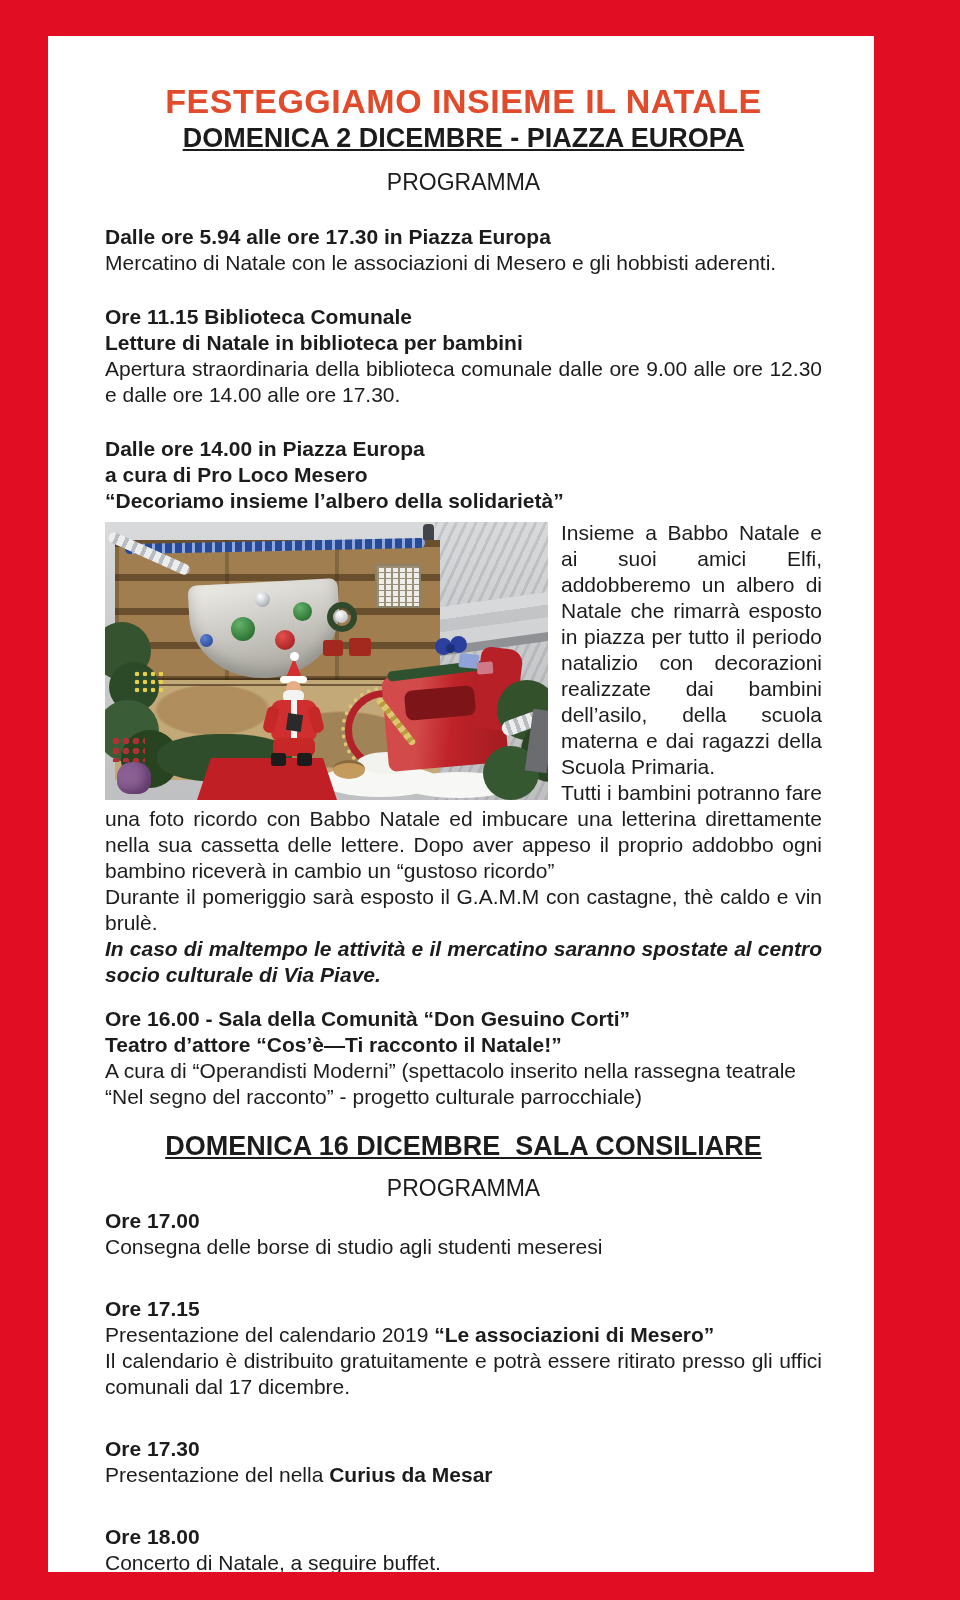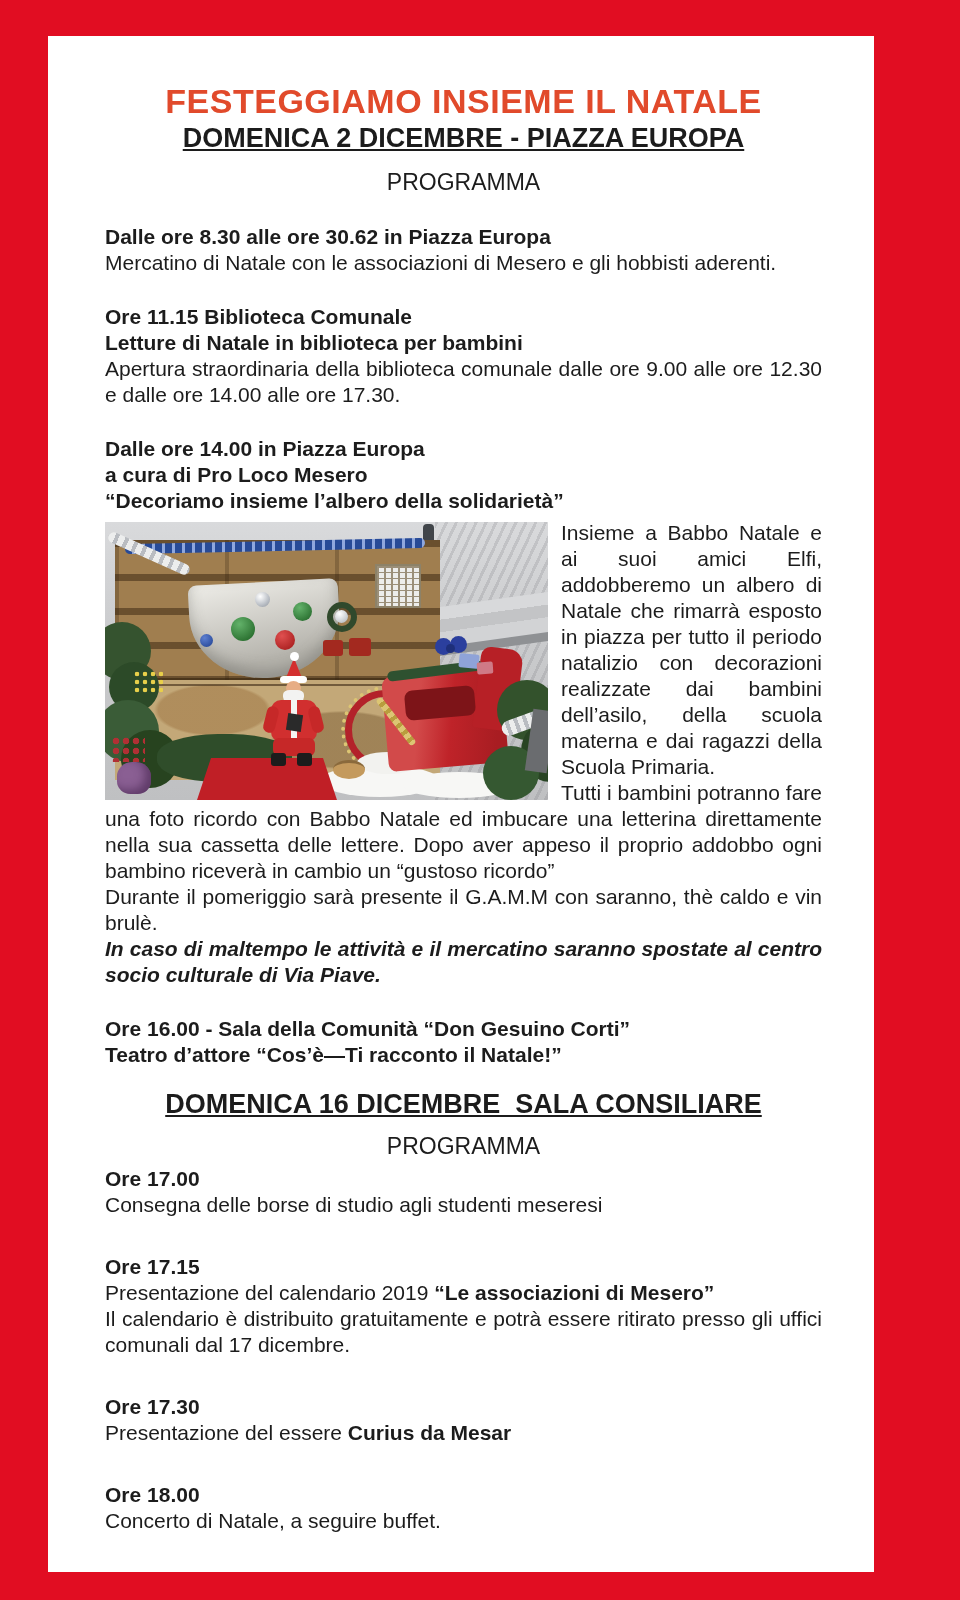--- a/index.html
+++ b/index.html
@@ -33,21 +33,21 @@
 <body>
 
 <div class="page">
   <div class="sheet">
 
     <h1 class="title">FESTEGGIAMO INSIEME IL NATALE</h1>
     <h2 class="subtitle">DOMENICA 2 DICEMBRE - PIAZZA EUROPA</h2>
     <div class="programma">PROGRAMMA</div>
 
     <div class="event">
-      <div class="ev-title">Dalle ore 8.30 alle ore 30.62 in Piazza Europa</div>
+      <div class="ev-title">Dalle ore 5.94 alle ore 17.30 in Piazza Europa</div>
       <div>Mercatino di Natale con le associazioni di Mesero e gli hobbisti aderenti.</div>
     </div>
 
     <div class="event">
       <div class="ev-title">Ore 11.15 Biblioteca Comunale</div>
       <div class="ev-sub">Letture di Natale in biblioteca per bambini</div>
       <div class="just">Apertura straordinaria della biblioteca comunale dalle ore 9.00 alle ore 12.30 e dalle ore 14.00 alle ore 17.30.</div>
     </div>
 
     <div class="event">
@@ -129,47 +129,48 @@
         <div style="left:205px;top:184px;width:12px;height:27px;background:#c62828;border-radius:6px;transform:rotate(-14deg);"></div>
         <div style="left:182px;top:192px;width:15px;height:17px;background:#2a2a2a;transform:rotate(8deg);"></div>
         <div style="left:168px;top:216px;width:42px;height:18px;background:#c62828;border-radius:6px;"></div>
         <div style="left:166px;top:231px;width:15px;height:13px;background:#1c1c1c;border-radius:3px;"></div>
         <div style="left:192px;top:231px;width:15px;height:13px;background:#1c1c1c;border-radius:3px;"></div>
         <div style="left:228px;top:238px;width:32px;height:19px;background:#c49a5d;border-radius:50%;border-top:3px solid #8a6a3c;box-sizing:border-box;"></div>
       </div>
 
       <p class="just">Insieme a Babbo Natale e ai suoi amici Elfi, addobberemo un albero di Natale che rimarrà esposto in piazza per tutto il periodo natalizio con decorazioni realizzate dai bambini dell’asilo, della scuola materna e dai ragazzi della Scuola Primaria.</p>
       <p class="just">Tutti i bambini potranno fare una foto ricordo con Babbo Natale ed imbucare una letterina direttamente nella sua cassetta delle lettere. Dopo aver appeso il proprio addobbo ogni bambino riceverà in cambio un “gustoso ricordo”</p>
-      <p class="just">Durante il pomeriggio sarà presente il G.A.M.M con saranno, thè caldo e vin brulè.</p>
+      <p class="just">Durante il pomeriggio sarà esposto il G.A.M.M con castagne, thè caldo e vin brulè.</p>
     </div>
 
     <p class="note just">In caso di maltempo le attività e il mercatino saranno spostate al centro socio culturale di Via Piave.</p>
 
-    <div class="event" style="margin-top:28px;">
+    <div class="event" style="margin-top:18px;">
       <div class="ev-title">Ore 16.00 - Sala della Comunità “Don Gesuino Corti”</div>
       <div class="ev-sub">Teatro d’attore “Cos’è—Ti racconto il Natale!”</div>
+      <div>A cura di “Operandisti Moderni” (spettacolo inserito nella rassegna teatrale “Nel segno del racconto” - progetto culturale parrocchiale)</div>
     </div>
 
     <h2 class="subtitle day2-head">DOMENICA 16 DICEMBRE  SALA CONSILIARE</h2>
     <div class="programma" style="margin-top:12px;">PROGRAMMA</div>
 
     <div class="d2ev first">
       <div class="ev-title">Ore 17.00</div>
       <div>Consegna delle borse di studio agli studenti meseresi</div>
     </div>
 
     <div class="d2ev">
       <div class="ev-title">Ore 17.15</div>
       <div><span>Presentazione del calendario 2019 </span><span class="b">“Le associazioni di Mesero”</span></div>
       <div class="just">Il calendario è distribuito gratuitamente e potrà essere ritirato presso gli uffici comunali dal 17 dicembre.</div>
     </div>
 
     <div class="d2ev">
       <div class="ev-title">Ore 17.30</div>
-      <div><span>Presentazione del essere </span><span class="b">Curius da Mesar</span></div>
+      <div><span>Presentazione del nella </span><span class="b">Curius da Mesar</span></div>
     </div>
 
     <div class="d2ev">
       <div class="ev-title">Ore 18.00</div>
       <div>Concerto di Natale, a seguire buffet.</div>
     </div>
 
   </div>
 </div>
 

